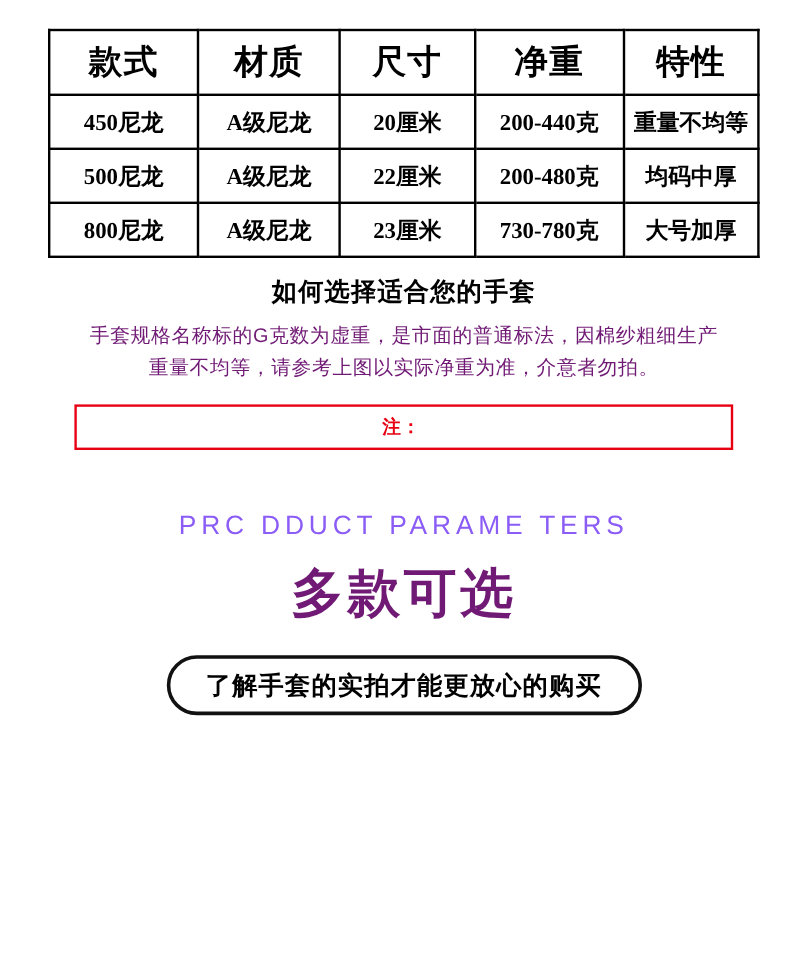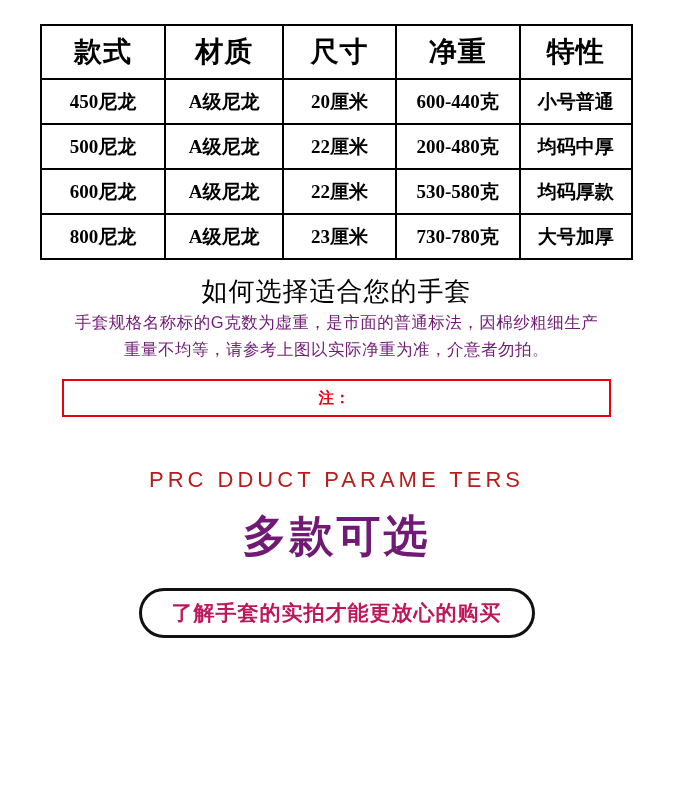--- a/index.html
+++ b/index.html
@@ -56,23 +56,24 @@
   table.spec col.c5 { width: 19%; }
 
   
   .guide {
     padding: 14px 36px 0 36px;
     box-sizing: border-box;
     text-align: center;
   }
   .guide-title {
     font-family: "Liberation Serif", serif;
-    font-weight: normal;
-    font-size: 26px;
+    font-weight: bold;
+    font-size: 21px;
     letter-spacing: 1px;
+    margin-bottom: 10px;
   }
   .guide-line {
     font-family: "Liberation Sans", sans-serif;
     font-size: 16.5px;
     color: #701a75;
     line-height: 27px;
     letter-spacing: 0.5px;
   }
 
   
@@ -100,21 +101,21 @@
 
   
   .promo {
     margin-top: 50px;
     text-align: center;
   }
   .promo-en {
     font-family: "Liberation Sans", sans-serif;
     font-size: 22px;
     letter-spacing: 4px;
-    color: #b91c1c;
+    color: #8b5cf6;
     font-weight: 400;
     margin-top: 18px;
   }
   .promo-cn {
     margin-top: 14px;
     font-family: "Liberation Serif", serif;
     font-weight: bold;
     font-size: 44px;
     letter-spacing: 3px;
     color: #701a75;
@@ -129,21 +130,21 @@
     border-radius: 30px;
     height: 50px;
     padding: 0 30px;
     display: flex;
     align-items: center;
     justify-content: center;
     font-family: "Liberation Serif", serif;
     font-weight: bold;
     font-size: 21px;
     letter-spacing: 1px;
-    color: #be185d;
+    color: #000000;
     box-sizing: border-box;
   }
 </style>
 </head>
 <body>
 
 <div class="page">
 
   <div class="table-wrap">
     <table class="spec">
@@ -161,36 +162,29 @@
           <th>尺寸</th>
           <th>净重</th>
           <th>特性</th>
         </tr>
       </thead>
       <tbody>
         <tr>
           <td>450尼龙</td>
           <td>A级尼龙</td>
           <td>20厘米</td>
-          <td>600-440克</td>
-          <td>小号普通</td>
+          <td>200-440克</td>
+          <td>重量不均等</td>
         </tr>
         <tr>
           <td>500尼龙</td>
           <td>A级尼龙</td>
           <td>22厘米</td>
           <td>200-480克</td>
           <td>均码中厚</td>
-        </tr>
-        <tr>
-          <td>600尼龙</td>
-          <td>A级尼龙</td>
-          <td>22厘米</td>
-          <td>530-580克</td>
-          <td>均码厚款</td>
         </tr>
         <tr>
           <td>800尼龙</td>
           <td>A级尼龙</td>
           <td>23厘米</td>
           <td>730-780克</td>
           <td>大号加厚</td>
         </tr>
       </tbody>
     </table>

